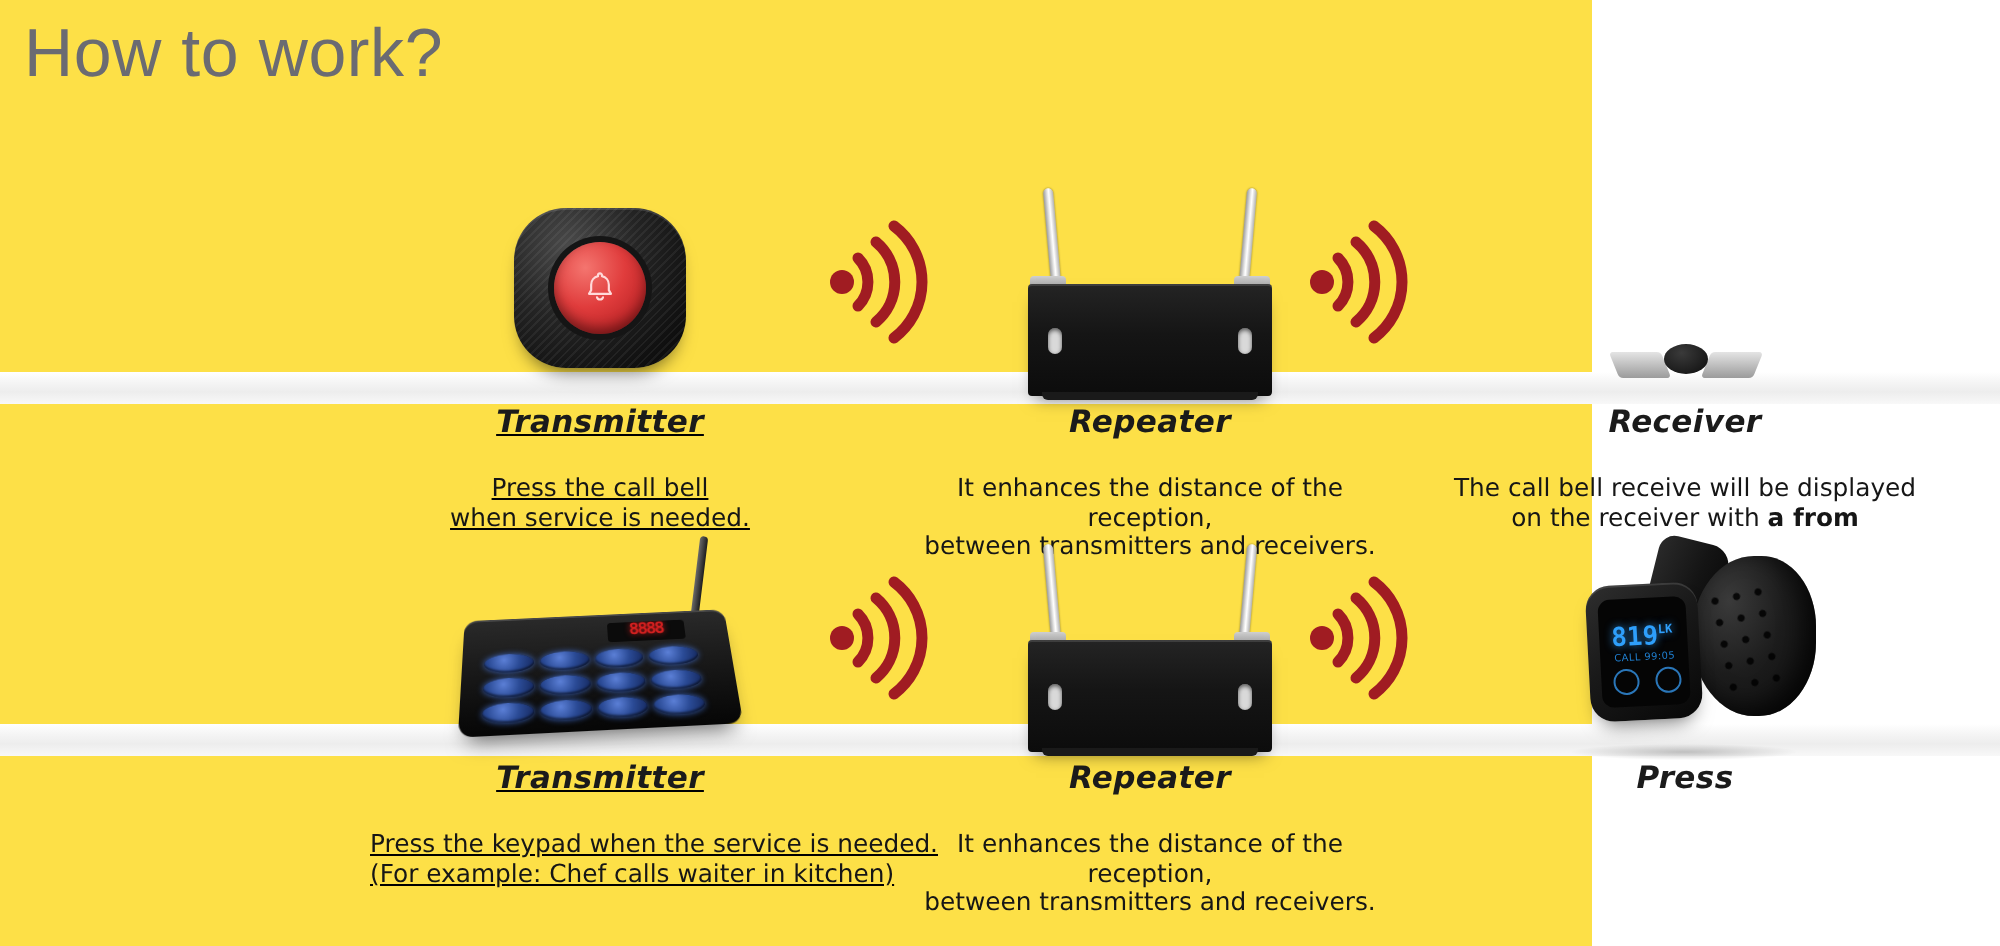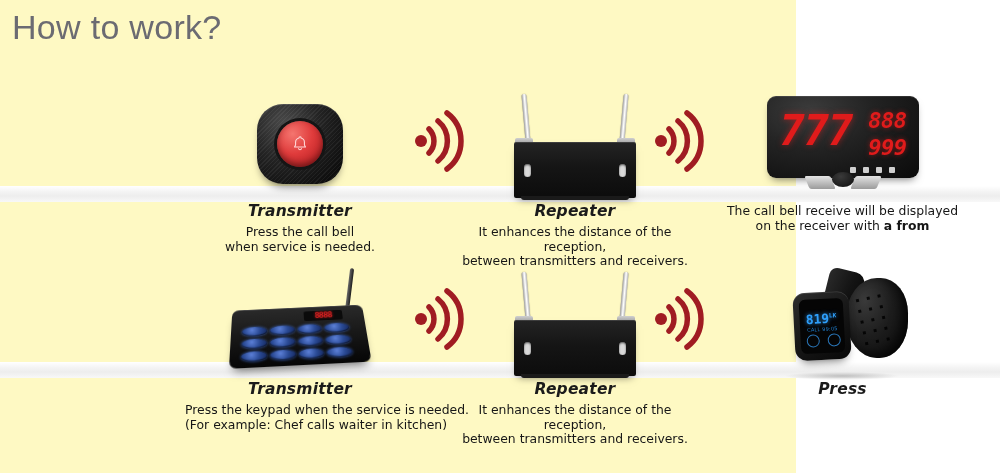--- a/index.html
+++ b/index.html
@@ -11,21 +11,21 @@
     width: 1000px;
     height: 473px;
     font-family: "DejaVu Sans", sans-serif;
     overflow: hidden;
     position: relative;
   }
   #page {
     position: relative;
     width: 796px;
     height: 473px;
-    background: #fef9c3;
+    background: #fde047;
   }
 
   
   .page-title {
     position: absolute;
     left: 12px;
     top: 8px;
     font-family: "Liberation Sans", sans-serif;
     font-size: 34px;
     font-weight: 400;
@@ -53,21 +53,21 @@
   }
   .row-1 { top: 90px; }
   .row-2 { top: 268px; }
 
   .cell {
     position: absolute;
     top: 0;
     height: 182px;
     text-align: center;
   }
-  .cell-a { left: 185px; width: 230px; }
+  .cell-a { left: 185px; width: 230px; text-decoration: underline; }
   .cell-b { left: 450px; width: 250px; }
   .cell-c { left: 700px; width: 285px; }
 
   .stage {
     position: relative;
     height: 110px;
     width: 100%;
   }
 
   .cap-title {
@@ -79,21 +79,21 @@
     line-height: 19px;
     margin-top: 2px;
     letter-spacing: .2px;
   }
   .cap-desc {
     font-family: "DejaVu Sans", sans-serif;
     font-size: 12.4px;
     font-weight: normal;
     color: #161616;
     line-height: 14.5px;
-    margin-top: 4px;
+    margin-top: 16px;
     white-space: pre-line;
   }
   .cap-desc b { font-weight: bold; }
 
   
   .signal {
     position: absolute;
     top: 18px;
     width: 56px;
     height: 66px;
@@ -522,40 +522,28 @@
         </div>
       </div>
       <div class="cap-title">Repeater</div>
       <div class="cap-desc">It enhances the distance of the reception,
 between transmitters and receivers.</div>
     </div>
 
     <div class="cell cell-c">
       <div class="stage">
         <div class="dev-recv">
-          <div class="recv-panel">
-            <div class="digits-main">777</div>
-            <div class="digits-side">
-              <div>888</div>
-              <div>999</div>
-            </div>
-            <div class="recv-leds">
-              <i></i>
-              <i></i>
-              <i></i>
-              <i></i>
-            </div>
-          </div>
           <div class="recv-stand">
             <div class="leg l"></div>
             <div class="leg r"></div>
             <div class="hub"></div>
           </div>
         </div>
       </div>
+      <div class="cap-title">Receiver</div>
       <div class="cap-desc"><span>The call bell receive will be displayed
 on the receiver with </span><b>a from</b></div>
     </div>
   </div>
 
   <div class="row row-2">
 
     <div class="signal sig-1">
       <svg viewBox="0 0 56 66" width="56" height="66" aria-hidden="true">
         <circle cx="9" cy="33" r="6" fill="#a01c22"></circle>

